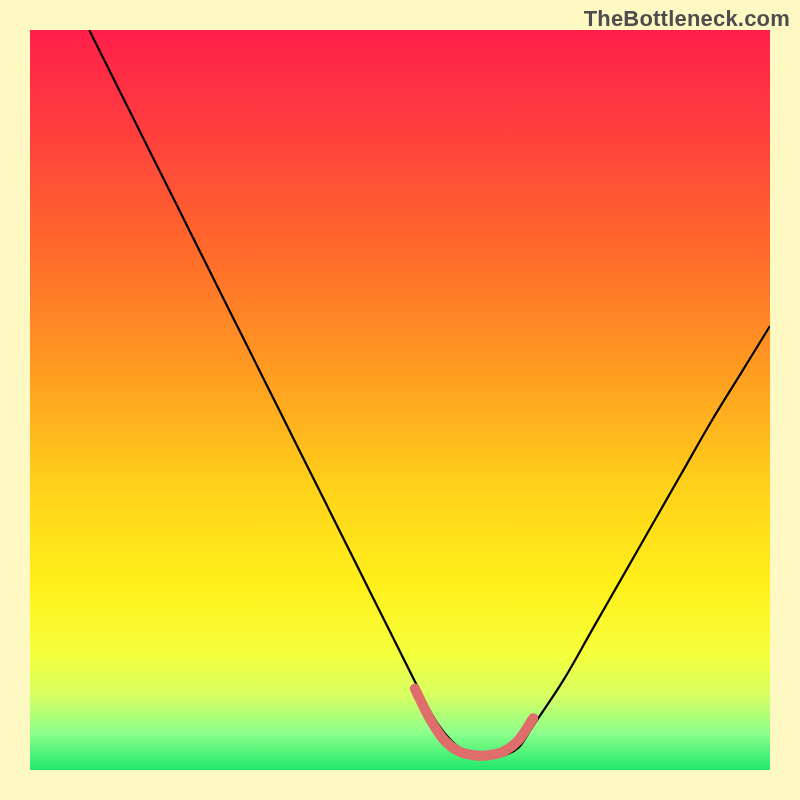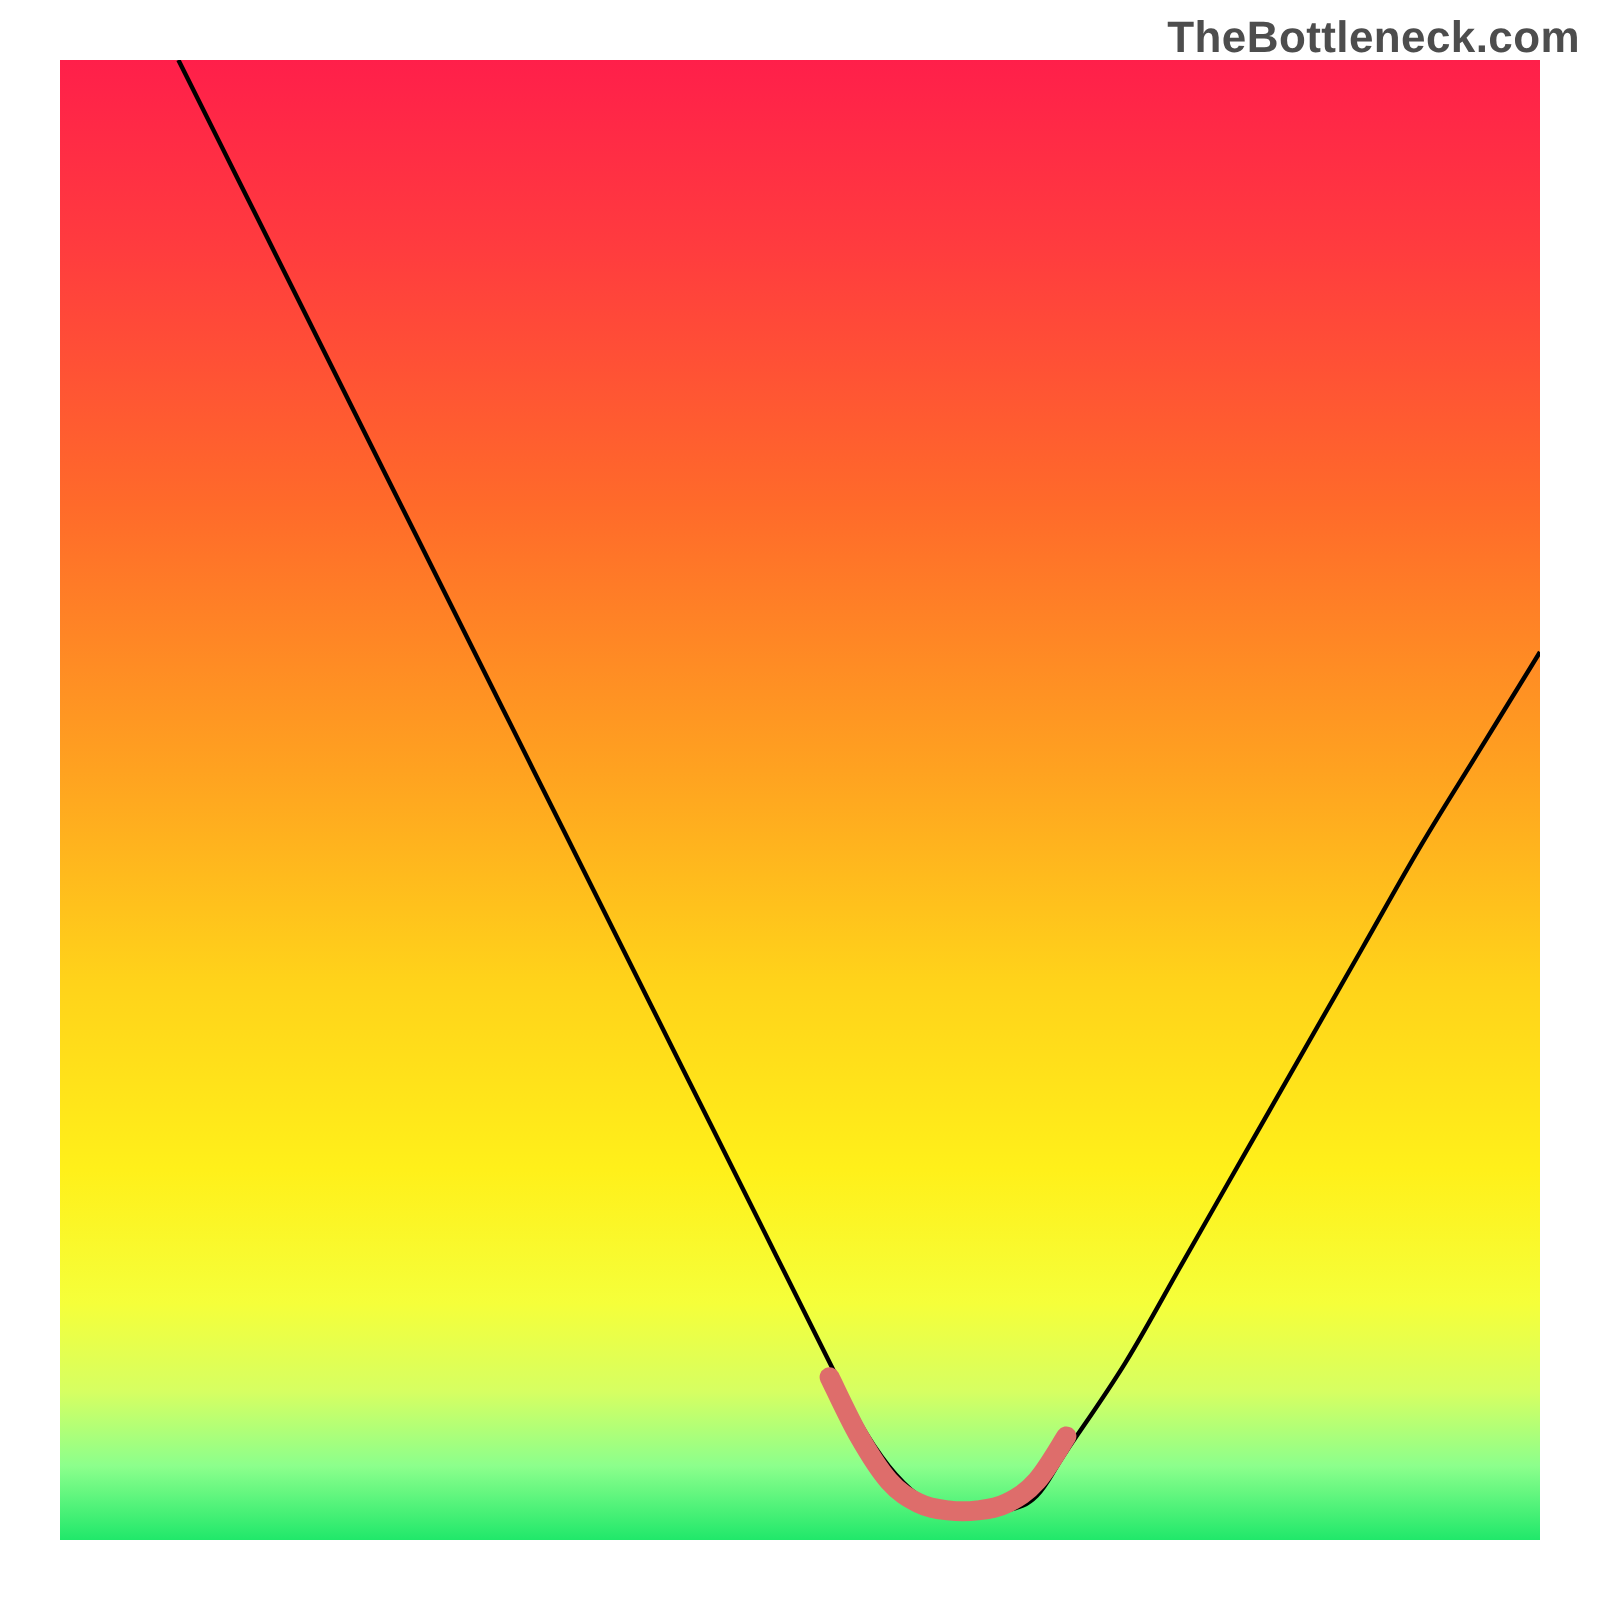--- a/index.html
+++ b/index.html
@@ -8,21 +8,21 @@
     width: 800px;
     height: 800px;
     overflow: hidden;
     background: #000;
     font-family: Arial, Helvetica, sans-serif;
   }
   .frame {
     position: relative;
     width: 800px;
     height: 800px;
-    background: #ffffff;
+    background: #fef9c3;
   }
   .plot {
     position: absolute;
     left: 30px;
     top: 30px;
     width: 740px;
     height: 740px;
   }
   .watermark {
     position: absolute;

